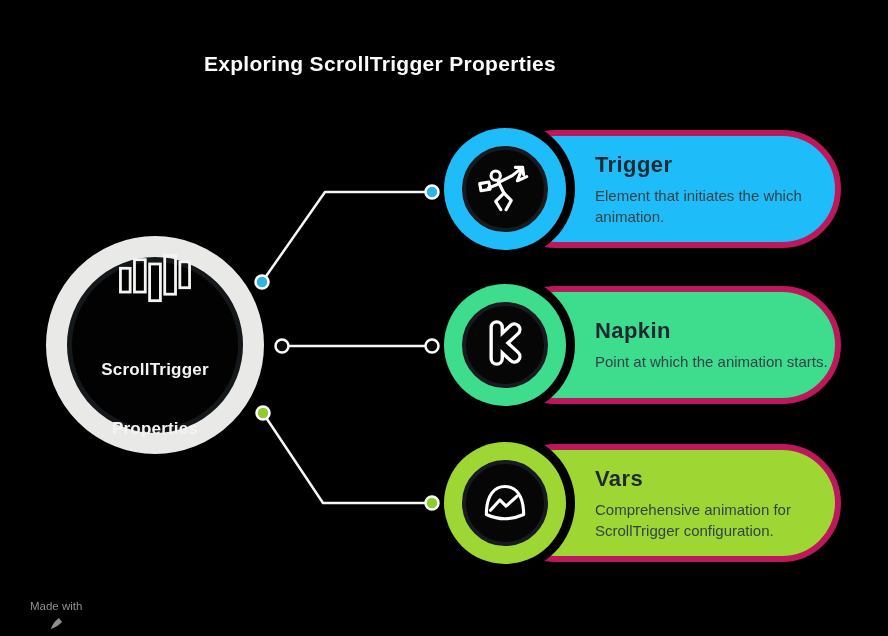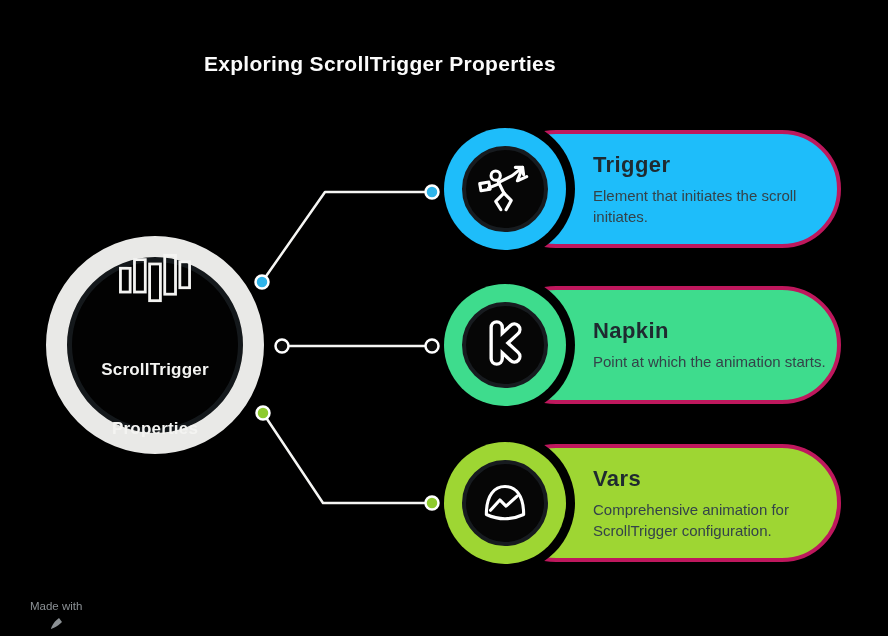--- a/index.html
+++ b/index.html
@@ -27,21 +27,21 @@
     color:#f4f4f2; font-size:17px; font-weight:bold; line-height:23px;
     text-align:center; letter-spacing:.2px;
   }
   
   .connectors { position:absolute; left:0; top:0; z-index:3; pointer-events:none; }
   .connectors polyline { fill:none; stroke:#f6f6f4; stroke-width:2.5; stroke-linejoin:round; }
   .connectors circle { stroke:#ffffff; stroke-width:2.5; }
   
   .card {
     position:absolute; left:497px; width:344px; height:118px;
-    border-radius:60px; border:4px solid #be185d;
+    border-radius:60px; border:6px solid #be185d;
     display:flex; flex-direction:column; justify-content:center;
     z-index:1;
   }
   .card-1 { top:130px; } .card-2 { top:286px; } .card-3 { top:444px; }
   .card-text { margin-left:92px; width:235px; }
   .card-title {
     color:#1f2a30; font-size:22px; font-weight:bold; letter-spacing:.4px;
     margin-bottom:7px;
   }
   .card-desc { color:#344349; font-size:15px; line-height:21px; }
@@ -94,21 +94,21 @@
         <rect x="59" y="10" width="9" height="24"></rect>
       </svg>
     </div>
     <div class="hub-label">ScrollTrigger</div>
     <div class="hub-label">Properties</div>
   </div>
 
   <div class="card card-1" style="background: rgb(30, 189, 250);">
     <div class="card-text">
       <div class="card-title">Trigger</div>
-      <div class="card-desc">Element that initiates the scroll initiates.</div>
+      <div class="card-desc">Element that initiates the which animation.</div>
     </div>
   </div>
   <div class="badge badge-1" style="background: rgb(30, 189, 250);">
     <div class="badge-inner">
       <span>
         <svg width="62" height="62" viewBox="0 0 60 60" fill="none" stroke="#fff" stroke-width="3" stroke-linecap="round" stroke-linejoin="round">
           <circle cx="21" cy="19" r="4.5"></circle>
           <path d="M23 24 L29 36"></path>
           <path d="M29 36 L21 44 L26 52"></path>
           <path d="M29 36 L36 43 L31 52"></path>

